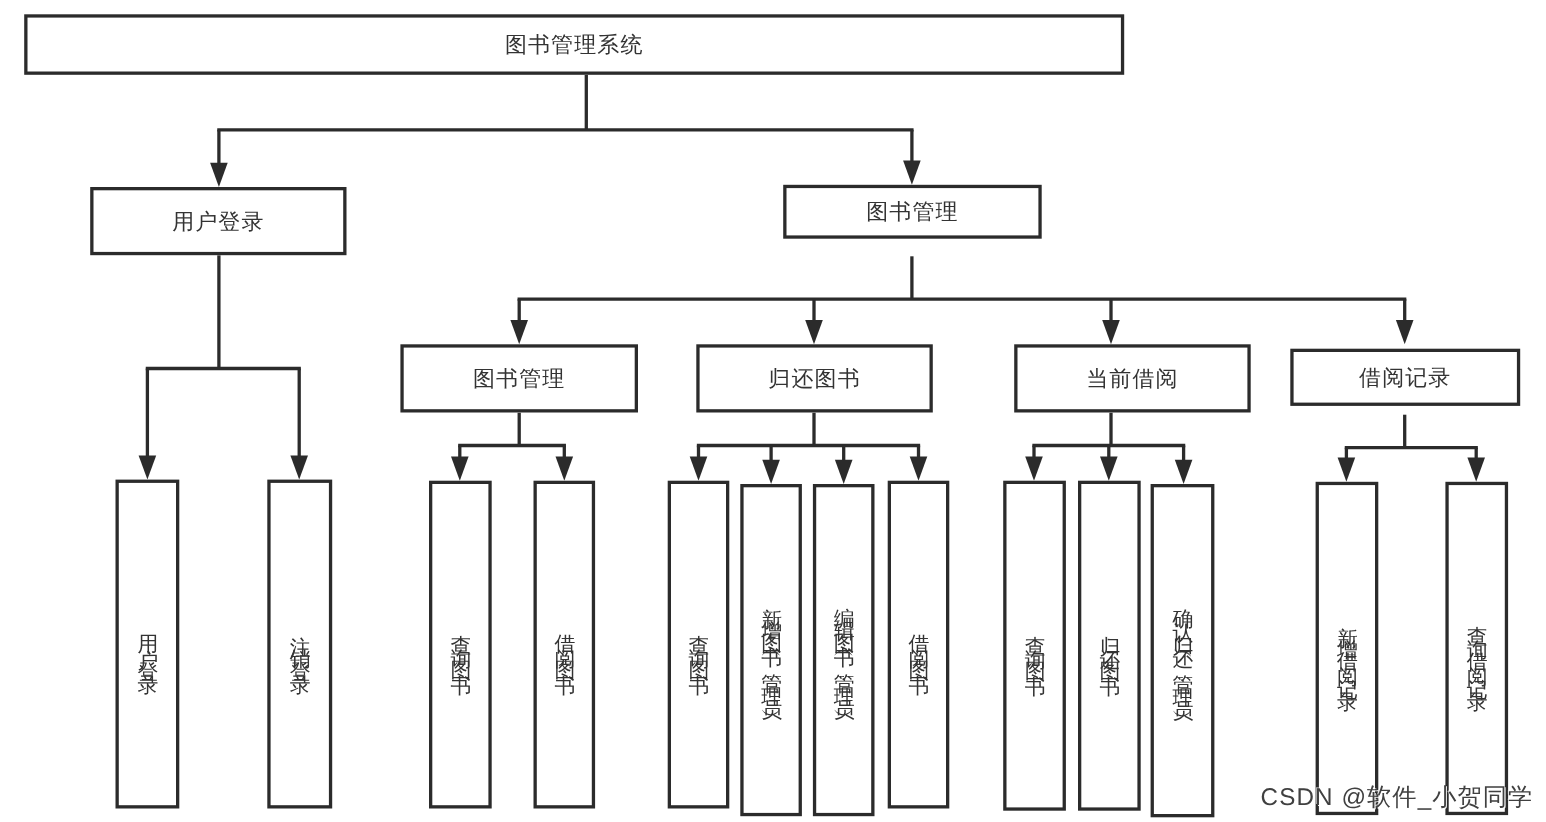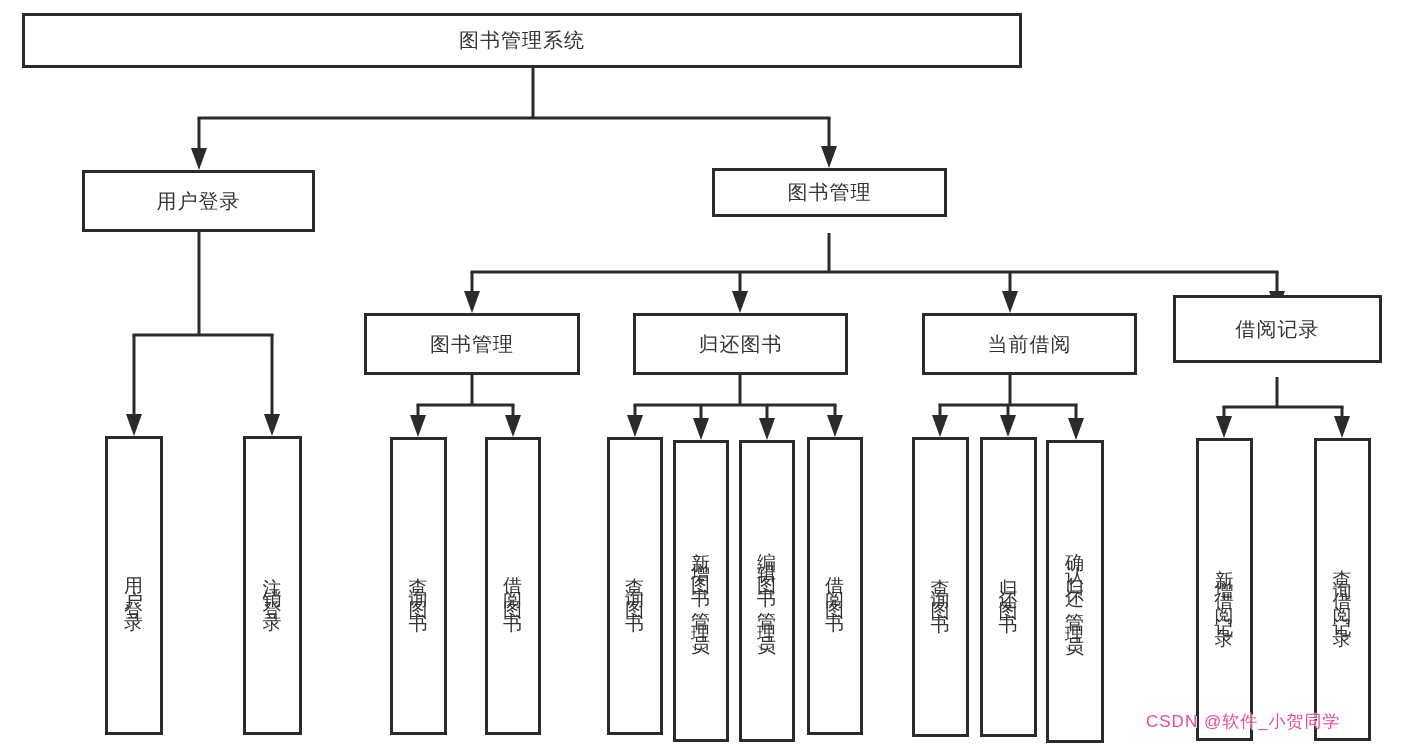--- a/index.html
+++ b/index.html
@@ -28,22 +28,22 @@
     background:#ffffff;
     display:flex;align-items:center;justify-content:center;
     writing-mode:vertical-rl;
     font-size:19px;color:#333333;
     letter-spacing:12px;
     line-height:1;
   }
   .watermark{
     position:absolute;
     left:1146px;top:710px;
-    font-size:17px;
-    color:#ec4899;
+    font-size:22px;
+    color:#404040;
     text-shadow:1px 1px 0 rgba(255,255,255,0.9), -1px -1px 0 rgba(255,255,255,0.6);
     white-space:nowrap;
     letter-spacing:1px;
   }
 </style>
 </head>
 <body>
 
 <div id="canvas">
 
@@ -114,21 +114,21 @@
   </svg>
 
   <div class="hbox" style="left:22px;top:13px;width:1000px;height:55px">图书管理系统</div>
 
   <div class="hbox" style="left:82px;top:170px;width:233px;height:62px">用户登录</div>
   <div class="hbox" style="left:712px;top:168px;width:235px;height:49px">图书管理</div>
 
   <div class="hbox" style="left:364px;top:313px;width:216px;height:62px">图书管理</div>
   <div class="hbox" style="left:633px;top:313px;width:215px;height:62px">归还图书</div>
   <div class="hbox" style="left:922px;top:313px;width:215px;height:62px">当前借阅</div>
-  <div class="hbox" style="left:1173px;top:295px;width:209px;height:68px">借阅记录</div>
+  <div class="hbox" style="left:1173px;top:317px;width:209px;height:52px">借阅记录</div>
 
   <div class="vbox" style="left:105px;top:436px;width:58px;height:299px">用户登录</div>
   <div class="vbox" style="left:243px;top:436px;width:59px;height:299px">注销登录</div>
 
   <div class="vbox" style="left:390px;top:437px;width:57px;height:298px">查询图书</div>
   <div class="vbox" style="left:485px;top:437px;width:56px;height:298px">借阅图书</div>
 
   <div class="vbox" style="left:607px;top:437px;width:56px;height:298px">查询图书</div>
   <div class="vbox" style="left:673px;top:440px;width:56px;height:302px">新增图书（管理员）</div>
   <div class="vbox" style="left:739px;top:440px;width:56px;height:302px">编辑图书（管理员）</div>

